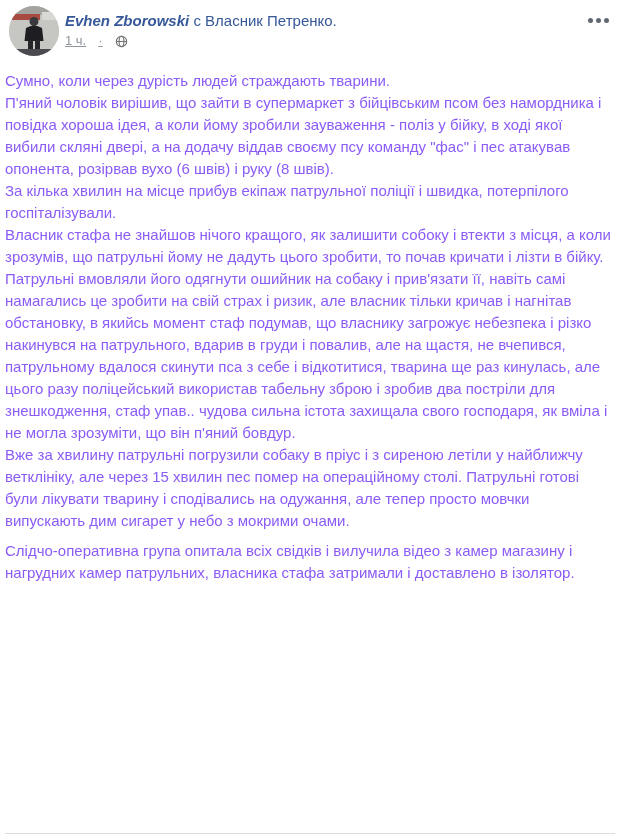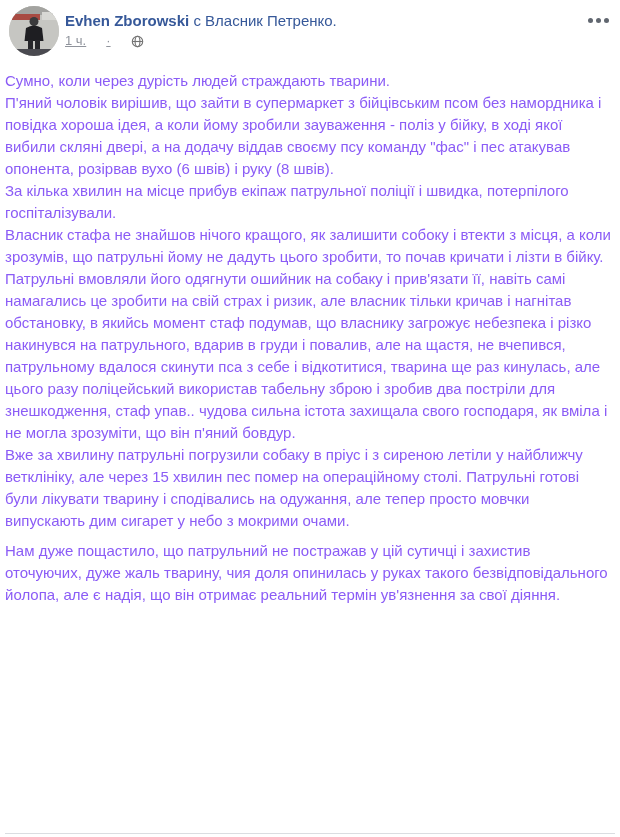--- a/index.html
+++ b/index.html
@@ -17,24 +17,24 @@
   .header { position: relative; height: 66px; }
   .avatar {
     position: absolute; left: 9px; top: 6px;
     width: 50px; height: 50px; border-radius: 50%;
     overflow: hidden; cursor: pointer; background: #c6c6c2;
   }
   .avatar svg { display: block; }
   .header-text { padding: 11px 30px 0 65px; }
   .name-line { font-size: 15px; line-height: 19px; color: #365899; }
   .name-line a { color: #365899; text-decoration: none; cursor: pointer; }
-  .author { font-weight: 700; }
+  .author { font-weight: 700; font-style: italic; }
   .meta-line {
     margin-top: 3px; font-size: 13px; line-height: 16px;
-    color: #90949c; display: flex; align-items: center; gap: 20px; text-decoration: underline;
+    color: #90949c; display: flex; align-items: center; gap: 12px; text-decoration: underline;
   }
   .meta-line a { color: #90949c; text-decoration: none; cursor: pointer; }
   .globe { display: inline-flex; align-items: center; }
   .options {
     position: absolute; top: 13px; right: 6px;
     display: flex; gap: 3px; padding: 5px; cursor: pointer;
   }
   .options .dot {
     width: 5px; height: 5px; border-radius: 50%; background: #616770;
   }
@@ -100,18 +100,18 @@
     </div>
 
   </div>
 
   <div class="body-text">
     <p>Сумно, коли через дурість людей страждають тварини.
 П'яний чоловік вирішив, що зайти в супермаркет з бійцівським псом без намордника і повідка хороша ідея, а коли йому зробили зауваження - поліз у бійку, в ході якої вибили скляні двері, а на додачу віддав своєму псу команду "фас" і пес атакував опонента, розірвав вухо (6 швів) і руку (8 швів).
 За кілька хвилин на місце прибув екіпаж патрульної поліції і швидка, потерпілого госпіталізували.
 Власник стафа не знайшов нічого кращого, як залишити собоку і втекти з місця, а коли зрозумів, що патрульні йому не дадуть цього зробити, то почав кричати і лізти в бійку. Патрульні вмовляли його одягнути ошийник на собаку і прив'язати її, навіть самі намагались це зробити на свій страх і ризик, але власник тільки кричав і нагнітав обстановку, в якийсь момент стаф подумав, що власнику загрожує небезпека і різко накинувся на патрульного, вдарив в груди і повалив, але на щастя, не вчепився, патрульному вдалося скинути пса з себе і відкотитися, тварина ще раз кинулась, але цього разу поліцейський використав табельну зброю і зробив два постріли для знешкодження, стаф упав.. чудова сильна істота захищала свого господаря, як вміла і не могла зрозуміти, що він п'яний бовдур.
 Вже за хвилину патрульні погрузили собаку в пріус і з сиреною летіли у найближчу ветклініку, але через 15 хвилин пес помер на операційному столі. Патрульні готові були лікувати тварину і сподівались на одужання, але тепер просто мовчки випускають дим сигарет у небо з мокрими очами.</p>
-    <p>Нам дуже пощастило, що патрульний не постражав у цій сутичці і захистив оточуючих, дуже жаль тварину, чия доля опинилась у руках такого безвідповідального йолопа, але є надія, що він отримає реальний термін ув'язнення за свої діяння.</p>
+    <p>Слідчо-оперативна група опитала всіх свідків і вилучила відео з камер магазину і нагрудних камер патрульних, власника стафа затримали і доставлено в ізолятор.</p>
   </div>
 
   <div class="divider"></div>
 
 </div>
 
 </body></html>

